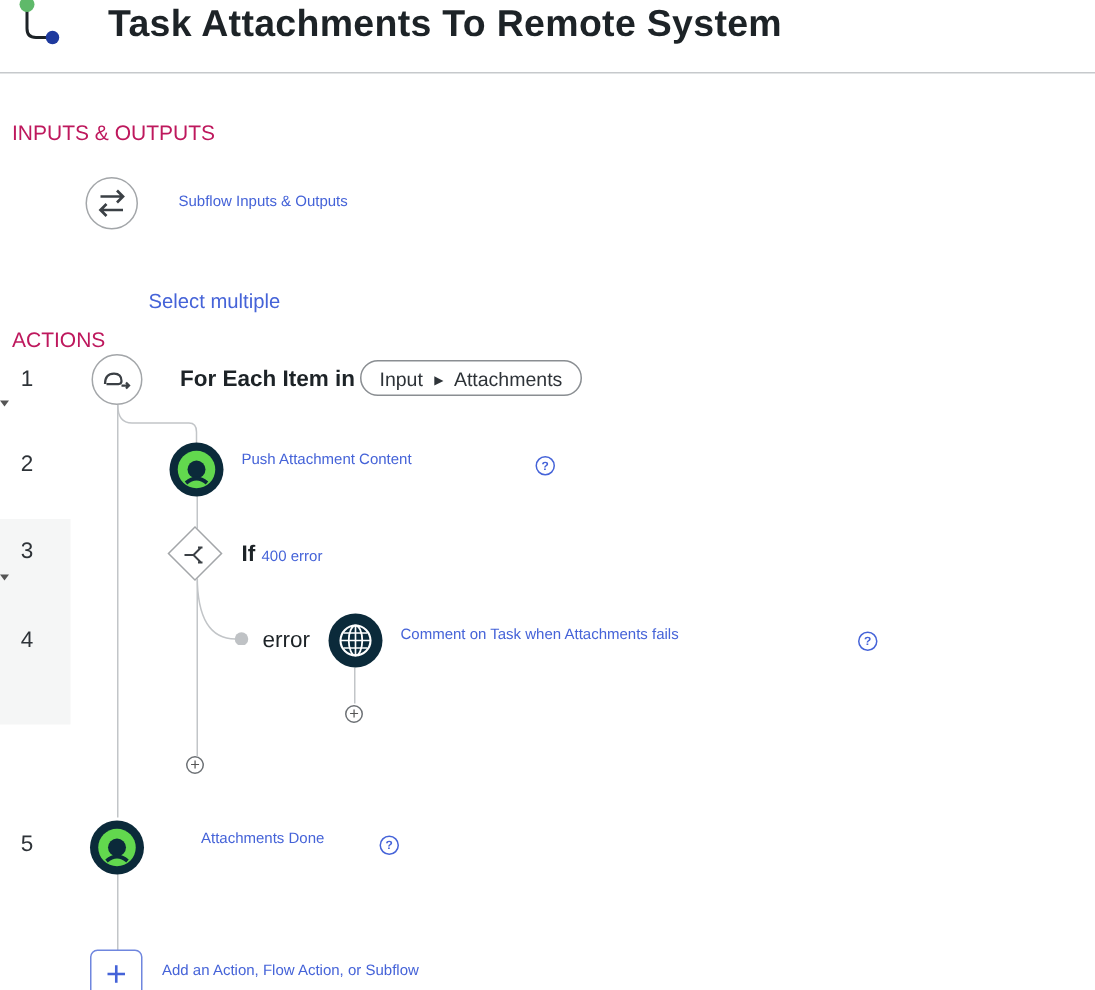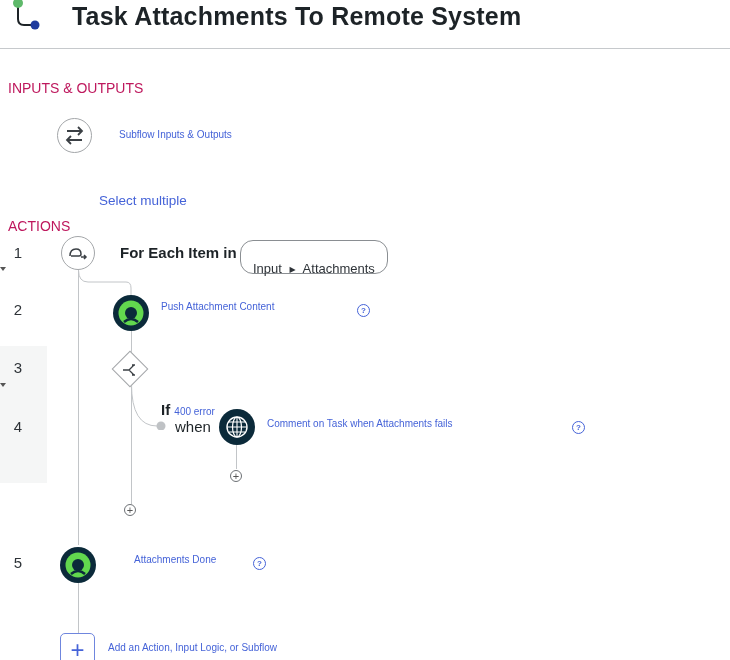--- a/index.html
+++ b/index.html
@@ -9,21 +9,21 @@
   .title { left:72px; top:2px; font-size:25px; font-weight:bold; color:#1d2327; letter-spacing:0.2px; }
   .hdr-rule { left:0; top:48px; width:730px; height:1px; background:#c6c9cc; }
   .section { font-size:14px; color:#be185d; }
   .link { color:#4563d8; font-size:10px; }
   .io-icon { left:57px; top:118px; width:35px; height:35px; border-radius:50%; border:1px solid #a3a6a9; background:#fff; box-sizing:border-box; }
   .linenum { font-size:15px; color:#2e3338; width:20px; text-align:center; }
   .gutter-hl { left:0; top:346px; width:47px; height:137px; background:#f5f6f6; }
   .caret { width:0; height:0; border-left:3.5px solid transparent; border-right:3.5px solid transparent; border-top:4px solid #555; }
   .vline { width:1px; background:#c2c5c8; }
   .loop-icon { left:61px; top:236px; width:34px; height:34px; border-radius:50%; border:1px solid #a3a6a9; background:#fff; box-sizing:border-box; }
-  .pill { left:240px; top:240px; height:24px; padding:16px 12px; border:1px solid #8a8e92; border-radius:13px; font-size:13px; color:#2e3338; line-height:24px; box-sizing:border-box; white-space:nowrap; }
+  .pill { left:240px; top:240px; height:24px; padding:0 12px; border:1px solid #8a8e92; border-radius:13px; font-size:13px; color:#2e3338; line-height:24px; box-sizing:border-box; white-space:nowrap; }
   .sn-icon { width:36px; height:36px; border-radius:50%; background:#0b2a3a; }
   .help { width:11px; height:11px; border-radius:50%; border:1.3px solid #4563d8; font-size:8px; color:#4563d8; line-height:11px; text-align:center; font-weight:bold; }
   .diamond { left:117px; top:356px; width:26px; height:26px; transform:rotate(45deg); border:1px solid #a3a6a9; background:#fff; box-sizing:border-box; }
   .globe { left:219px; top:409px; width:36px; height:36px; border-radius:50%; background:#0b2a3a; }
   .plus-sm { width:12px; height:12px; border-radius:50%; border:1px solid #6d7175; background:#fff; font-size:11px; line-height:11px; text-align:center; color:#555; box-sizing:border-box; }
   .add-box { left:60px; top:633px; width:35px; height:35px; border:1px solid #6f86de; border-radius:5px; box-sizing:border-box; background:#fff; }
   .bold { font-weight:bold; font-size:15px; color:#1d2327; }
   .reg { font-size:15px; color:#1d2327; }
 </style>
 </head>
@@ -94,26 +94,26 @@
     <path d="M11 27 Q18 21 25 27" stroke="#0b2a3a" stroke-width="2.5" fill="none"></path>
   </svg>
 </div>
 <div class="abs link" style="left:161px;top:301px;text-align:center;">Push Attachment Content</div>
 <div class="abs help" style="left:357px;top:304px;">?</div>
 
 <div class="abs diamond"></div>
 <svg class="abs" style="left:120px;top:360px;" width="22" height="20">
   <path d="M3 10 H9 M9 10 L14 5 M9 10 L14 15 M12 5 H15 M12 15 H15" stroke="#3b4045" stroke-width="1.3" fill="none"></path>
 </svg>
-<div class="abs" style="left:161px;top:361px;font-size:15px;margin-top:40px;">
+<div class="abs" style="left:161px;top:361px;font-size:15px;">
   <span class="bold">If</span>
   <span class="link">400 error</span>
 </div>
 
-<div class="abs reg" style="left:175px;top:418px;">when</div>
+<div class="abs reg" style="left:175px;top:418px;">error</div>
 <div class="abs globe">
   <svg width="36" height="36" viewBox="0 0 36 36">
     <circle cx="18" cy="18" r="10" stroke="#fff" stroke-width="1.4" fill="none"></circle>
     <ellipse cx="18" cy="18" rx="4.5" ry="10" stroke="#fff" stroke-width="1.2" fill="none"></ellipse>
     <path d="M8 18 H28 M10 13 H26 M10 23 H26 M18 8 V28" stroke="#fff" stroke-width="1.1"></path>
   </svg>
 </div>
 <div class="abs link" style="left:267px;top:418px;">Comment on Task when Attachments fails</div>
 <div class="abs help" style="left:572px;top:421px;">?</div>
 
@@ -126,13 +126,13 @@
     <circle cx="18" cy="18" r="6" fill="#0b2a3a"></circle>
     <path d="M11 27 Q18 21 25 27" stroke="#0b2a3a" stroke-width="2.5" fill="none"></path>
   </svg>
 </div>
 <div class="abs link" style="left:108px;top:554px;margin-left:26px;">Attachments Done</div>
 <div class="abs help" style="left:253px;top:557px;">?</div>
 
 <div class="abs add-box">
   <span style="display:block;text-align:center;font-size:24px;line-height:32px;color:#4563d8;font-weight:normal;">+</span>
 </div>
-<div class="abs link" style="left:108px;top:642px;">Add an Action, Input Logic, or Subflow</div>
+<div class="abs link" style="left:108px;top:642px;">Add an Action, Flow Action, or Subflow</div>
 
 </body></html>

